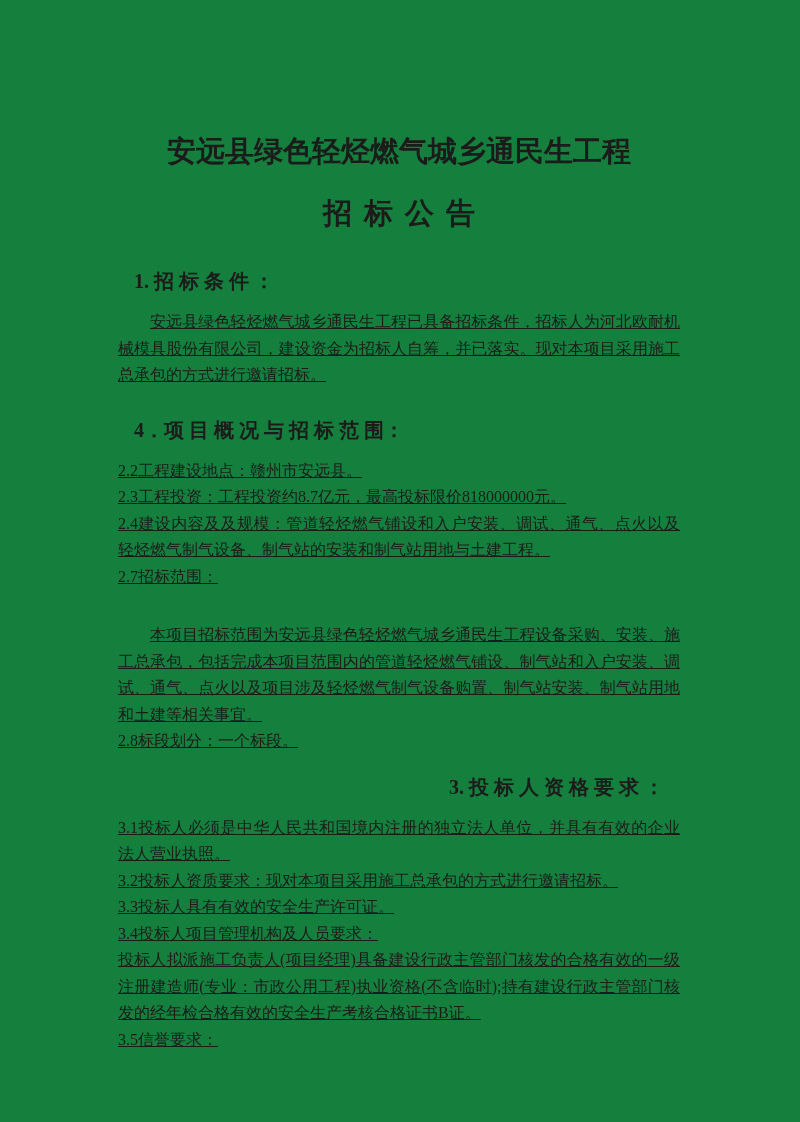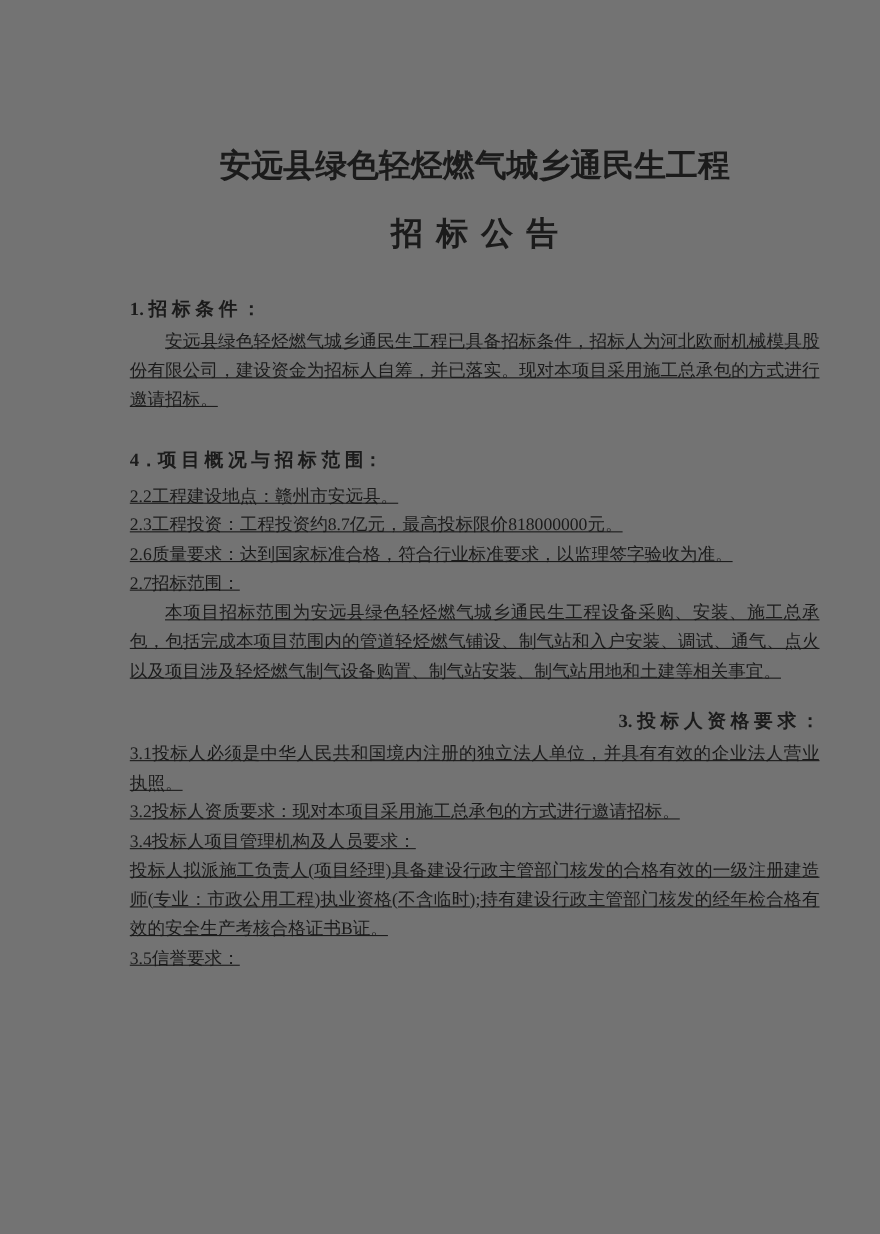--- a/index.html
+++ b/index.html
@@ -11,22 +11,22 @@
     width: 800px;
     height: 1122px;
     overflow: hidden;
     font-family: "Liberation Serif", "DejaVu Serif", serif;
     color: #1b1b1b;
   }
   .doc {
     box-sizing: border-box;
     width: 800px;
     height: 1122px;
-    padding: 0 55px 0 118px;
-    background: #737373;
+    padding: 0 120px 0 118px;
+    background: #15803d;
   }
   .doc-title {
     margin: 0;
     padding-top: 132px;
     font-size: 29px;
     font-weight: bold;
     line-height: 38px;
     text-align: center;
     white-space: nowrap;
   }
@@ -34,37 +34,38 @@
     margin: 24px 0 0 0;
     font-size: 29px;
     font-weight: bold;
     line-height: 38px;
     text-align: center;
     letter-spacing: 12px;
     text-indent: 12px;
     white-space: nowrap;
   }
   .sec-heading {
-    margin: 0;
-    font-size: 17px;
+    margin: 16px;
+    font-size: 20px;
     font-weight: bold;
     line-height: 24px;
   }
   .sec1-heading { margin-top: 37px; }
   .sec2-heading { margin-top: 29px; }
   .sec3-heading { margin-top: 20px; text-align: right; }
   .body-text {
     margin: 0;
     font-size: 16px;
     line-height: 26.5px;
     text-align: justify;
     text-decoration: underline;
   }
   .indent {
     text-indent: 2em;
+    margin-top: 32px;
   }
   .sec1-para { margin-top: 5px; }
   .sec2-items { margin-top: 8px; }
   .sec3-items { margin-top: 5px; }
 </style>
 </head>
 <body>
 
 <div class="doc">
 
@@ -74,28 +75,30 @@
 
   <p class="sec-heading sec1-heading">1. 招 标 条 件 ：</p>
 
   <p class="body-text indent sec1-para">安远县绿色轻烃燃气城乡通民生工程已具备招标条件，招标人为河北欧耐机械模具股份有限公司，建设资金为招标人自筹，并已落实。现对本项目采用施工总承包的方式进行邀请招标。</p>
 
   <p class="sec-heading sec2-heading">4．项 目 概 况 与 招 标 范 围：</p>
 
   <div class="sec2-items">
     <p class="body-text">2.2工程建设地点：赣州市安远县。</p>
     <p class="body-text">2.3工程投资：工程投资约8.7亿元，最高投标限价818000000元。</p>
-    <p class="body-text">2.6质量要求：达到国家标准合格，符合行业标准要求，以监理签字验收为准。</p>
+    <p class="body-text">2.4建设内容及及规模：管道轻烃燃气铺设和入户安装、调试、通气、点火以及轻烃燃气制气设备、制气站的安装和制气站用地与土建工程。</p>
     <p class="body-text">2.7招标范围：</p>
     <p class="body-text indent">本项目招标范围为安远县绿色轻烃燃气城乡通民生工程设备采购、安装、施工总承包，包括完成本项目范围内的管道轻烃燃气铺设、制气站和入户安装、调试、通气、点火以及项目涉及轻烃燃气制气设备购置、制气站安装、制气站用地和土建等相关事宜。</p>
+    <p class="body-text">2.8标段划分：一个标段。</p>
   </div>
 
   <p class="sec-heading sec3-heading">3. 投 标 人 资 格 要 求 ：</p>
 
   <div class="sec3-items">
     <p class="body-text">3.1投标人必须是中华人民共和国境内注册的独立法人单位，并具有有效的企业法人营业执照。</p>
     <p class="body-text">3.2投标人资质要求：现对本项目采用施工总承包的方式进行邀请招标。</p>
+    <p class="body-text">3.3投标人具有有效的安全生产许可证。</p>
     <p class="body-text">3.4投标人项目管理机构及人员要求：</p>
     <p class="body-text">投标人拟派施工负责人(项目经理)具备建设行政主管部门核发的合格有效的一级注册建造师(专业：市政公用工程)执业资格(不含临时);持有建设行政主管部门核发的经年检合格有效的安全生产考核合格证书B证。</p>
     <p class="body-text">3.5信誉要求：</p>
   </div>
 
 </div>
 
 </body></html>

